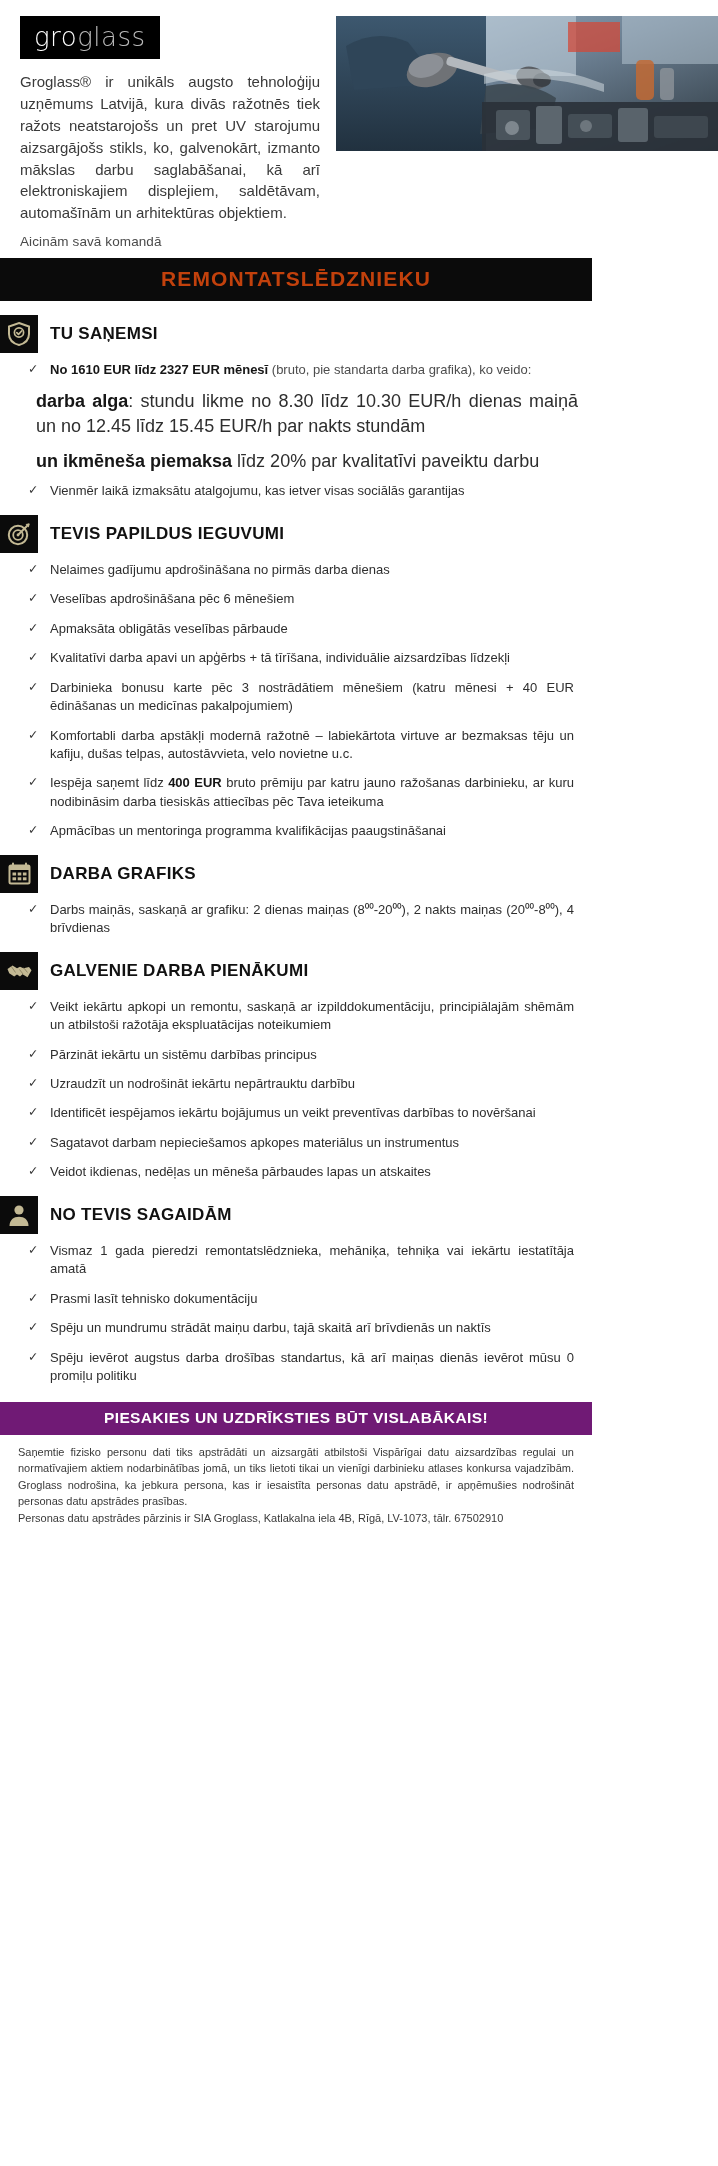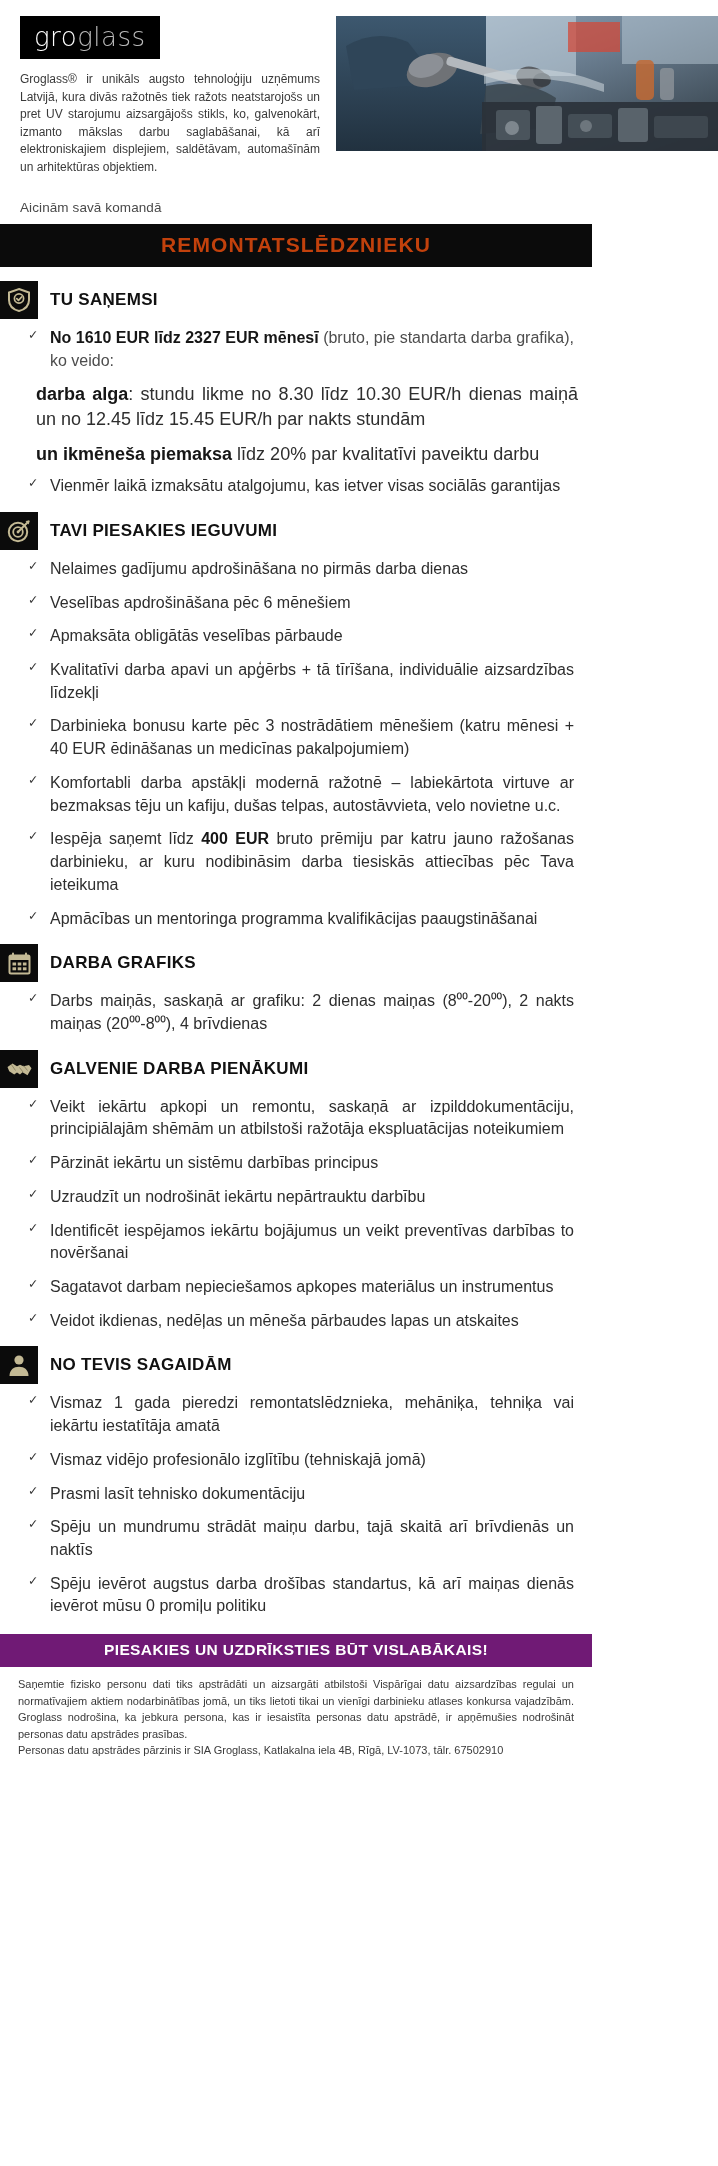--- a/index.html
+++ b/index.html
@@ -40,22 +40,22 @@
     font-family: "DejaVu Sans", sans-serif;
     font-size: 26px;
     line-height: 1;
     letter-spacing: 0.5px;
     font-weight: 300;
   }
   .logo-gro { color: #ffffff; }
   .logo-glass { color: #b9b9b9; }
 
   .intro {
-    margin: 12px 0 14px 6px;
-    font-size: 12px;
+    margin: 12px 0 0 6px;
+    font-size: 15px;
     line-height: 1.46;
     text-align: justify;
     color: #3a3a3a;
     width: 300px;
   }
 
   .header-right {
     flex: 1 1 auto;
     padding-left: 4px;
   }
@@ -116,21 +116,21 @@
 
   ul.bullets {
     list-style: none;
     margin: 6px 0 0 0;
     padding: 0;
   }
   ul.bullets > li {
     position: relative;
     padding-left: 36px;
     margin-top: 11px;
-    font-size: 16px;
+    font-size: 13px;
     line-height: 1.42;
     text-align: justify;
     color: #2e2e2e;
     padding-right: 4px;
   }
   ul.bullets > li:first-child { margin-top: 8px; }
   ul.bullets > li::before {
     content: "\2713";
     position: absolute;
     left: 14px;
@@ -255,21 +255,21 @@
     <div class="section-head">
       <div class="section-icon">
         <svg width="26" height="26" viewBox="0 0 26 26" xmlns="http://www.w3.org/2000/svg">
           <circle cx="12" cy="14" r="9.2" fill="none" stroke="#c3b994" stroke-width="2"></circle>
           <circle cx="12" cy="14" r="4.8" fill="none" stroke="#c3b994" stroke-width="1.8"></circle>
           <circle cx="12" cy="14" r="1.4" fill="#c3b994"></circle>
           <path d="M12 14 L22.5 3.5" stroke="#c3b994" stroke-width="2" stroke-linecap="round"></path>
           <path d="M19.5 3 l4 -0.6 -0.6 4 Z" fill="#c3b994"></path>
         </svg>
       </div>
-      <div class="section-title">TAVI PIESAKIES IEGUVUMI</div>
+      <div class="section-title">TEVIS PAPILDUS IEGUVUMI</div>
     </div>
     <ul class="bullets">
       <li>Nelaimes gadījumu apdrošināšana no pirmās darba dienas</li>
       <li>Veselības apdrošināšana pēc 6 mēnešiem</li>
       <li>Apmaksāta obligātās veselības pārbaude</li>
       <li>Kvalitatīvi darba apavi un apģērbs + tā tīrīšana, individuālie aizsardzības līdzekļi</li>
       <li>Darbinieka bonusu karte pēc 3 nostrādātiem mēnešiem (katru mēnesi + 40 EUR ēdināšanas un medicīnas pakalpojumiem)</li>
       <li>Komfortabli darba apstākļi modernā ražotnē – labiekārtota virtuve ar bezmaksas tēju un kafiju, dušas telpas, autostāvvieta, velo novietne u.c.</li>
       <li><span>Iespēja saņemt līdz </span><span class="b">400 EUR</span><span> bruto prēmiju par katru jauno ražošanas darbinieku, ar kuru nodibināsim darba tiesiskās attiecības pēc Tava ieteikuma</span></li>
       <li>Apmācības un mentoringa programma kvalifikācijas paaugstināšanai</li>
@@ -323,21 +323,20 @@
       <div class="section-icon">
         <svg width="24" height="24" viewBox="0 0 24 24" xmlns="http://www.w3.org/2000/svg">
           <circle cx="12" cy="7" r="4.6" fill="#c3b994"></circle>
           <path d="M2.5 23 c0 -6 4.2 -9.2 9.5 -9.2 s9.5 3.2 9.5 9.2 Z" fill="#c3b994"></path>
         </svg>
       </div>
       <div class="section-title">NO TEVIS SAGAIDĀM</div>
     </div>
     <ul class="bullets">
       <li>Vismaz 1 gada pieredzi remontatslēdznieka, mehāniķa, tehniķa vai iekārtu iestatītāja amatā</li>
-      <li>Vismaz vidējo profesionālo izglītību (tehniskajā jomā)</li>
       <li>Prasmi lasīt tehnisko dokumentāciju</li>
       <li>Spēju un mundrumu strādāt maiņu darbu, tajā skaitā arī brīvdienās un naktīs</li>
       <li>Spēju ievērot augstus darba drošības standartus, kā arī maiņas dienās ievērot mūsu 0 promiļu politiku</li>
     </ul>
   </div>
 
   <div class="cta-bar">PIESAKIES UN UZDRĪKSTIES BŪT VISLABĀKAIS!</div>
 
   <div class="footer">
     <div>Saņemtie fizisko personu dati tiks apstrādāti un aizsargāti atbilstoši Vispārīgai datu aizsardzības regulai un normatīvajiem aktiem nodarbinātības jomā, un tiks lietoti tikai un vienīgi darbinieku atlases konkursa vajadzībām. Groglass nodrošina, ka jebkura persona, kas ir iesaistīta personas datu apstrādē, ir apņēmušies nodrošināt personas datu apstrādes prasības.</div>

